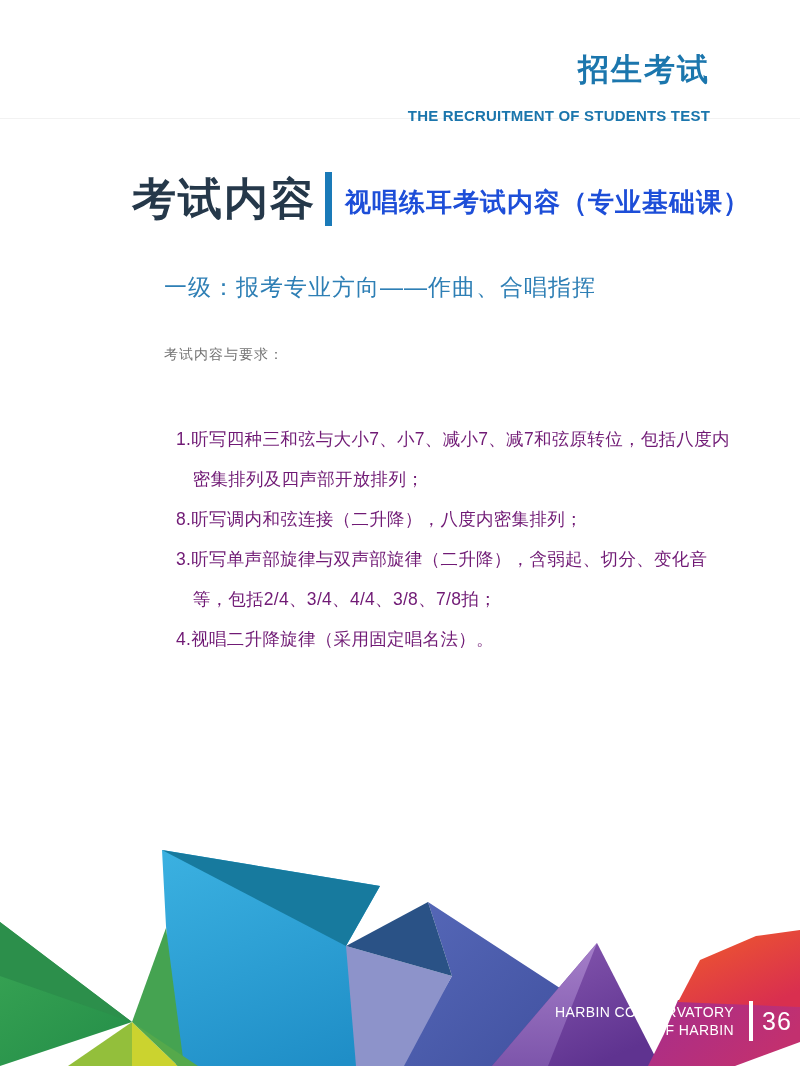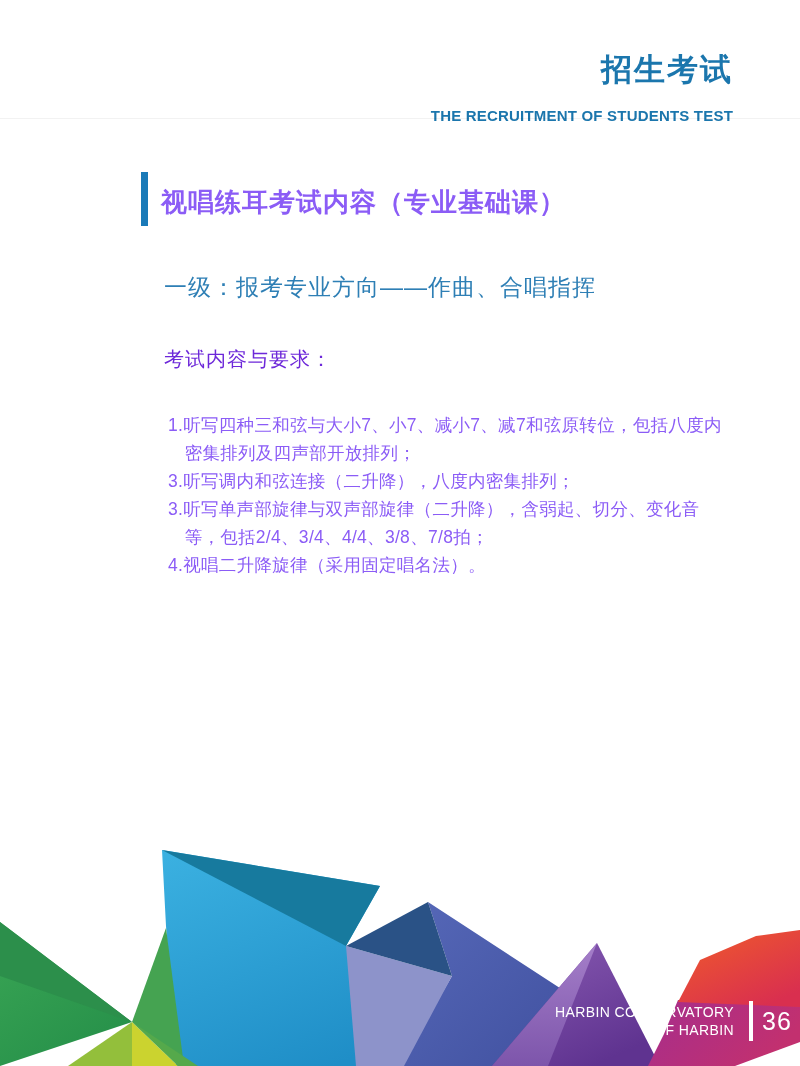--- a/index.html
+++ b/index.html
@@ -3,21 +3,21 @@
 <meta charset="utf-8">
 <style>
   html,body{margin:0;padding:0;}
   body{
     width:800px;height:1066px;position:relative;background:#ffffff;overflow:hidden;
     font-family:"Liberation Sans","DejaVu Sans",sans-serif;
   }
   
   .header-block{
     position:absolute;top:52px;right:54px;
-    display:flex;align-items:flex-start;gap:4px;
+    display:flex;align-items:flex-start;gap:27px;
   }
   .header-texts{text-align:right;}
   .header-zh{
     font-size:31px;font-weight:bold;color:#1b76ad;line-height:1.15;letter-spacing:2px;
   }
   .header-en{
     font-size:15px;font-weight:bold;color:#1b76ad;margin-top:19px;letter-spacing:0.2px;
   }
   .header-bar{width:9px;background:#1b76ad;}
   .header-rule{
@@ -25,36 +25,36 @@
   }
   
   .title-block{
     position:absolute;left:132px;top:172px;display:flex;align-items:center;
   }
   .title-zh{
     font-size:44px;font-weight:900;color:#25384a;letter-spacing:2px;line-height:1;
   }
   .title-bar{width:7px;height:54px;background:#1a7ab8;margin:0 13px 0 9px;}
   .title-sub{
-    font-size:26px;font-weight:bold;color:#8b5cf6;letter-spacing:1px;line-height:1;position:relative;top:3px;
+    font-size:26px;font-weight:bold;color:#1d4ed8;letter-spacing:1px;line-height:1;position:relative;top:3px;
   }
   
   .level-heading{
     position:absolute;left:164px;top:272px;
     font-size:23px;color:#2e7fb5;letter-spacing:1px;text-align:center;
   }
   
   .req-label{
     position:absolute;left:164px;top:346px;
-    font-size:20px;color:#6d28d9;letter-spacing:1px;
+    font-size:14px;color:#737373;letter-spacing:1px;
   }
   .req-list{
     position:absolute;left:164px;top:407px;width:562px;
-    margin:4px;padding:0;list-style:none;
-    font-size:17.5px;color:#8b5cf6;line-height:28px;letter-spacing:0.3px;
+    margin:12px;padding:0;list-style:none;
+    font-size:17.5px;color:#701a75;line-height:40px;letter-spacing:0.3px;
   }
   .req-list li{
     padding-left:0.95em;text-indent:-0.95em; 
   }
   
   .footer-art{position:absolute;left:0;bottom:0;width:800px;height:236px;display:block;}
   .footer-info{
     position:absolute;left:555px;top:1001px;z-index:2;
     display:flex;align-items:center;color:#ffffff;
   }
@@ -68,30 +68,31 @@
 <div class="header-block">
   <div class="header-texts">
     <div class="header-zh">招生考试</div>
     <div class="header-en">THE RECRUITMENT OF STUDENTS TEST</div>
   </div>
   <div class="header-bar"></div>
 </div>
 <div class="header-rule"></div>
 
 <div class="title-block">
+  <div class="title-zh">考试内容</div>
   <div class="title-bar"></div>
   <div class="title-sub">视唱练耳考试内容（专业基础课）</div>
 </div>
 
 <div class="level-heading">一级：报考专业方向——作曲、合唱指挥</div>
 
 <div class="req-label">考试内容与要求：</div>
 <ol class="req-list">
     <li>1.听写四种三和弦与大小7、小7、减小7、减7和弦原转位，包括八度内密集排列及四声部开放排列；</li>
-    <li>3.听写调内和弦连接（二升降），八度内密集排列；</li>
+    <li>8.听写调内和弦连接（二升降），八度内密集排列；</li>
     <li>3.听写单声部旋律与双声部旋律（二升降），含弱起、切分、变化音等，包括2/4、3/4、4/4、3/8、7/8拍；</li>
     <li>4.视唱二升降旋律（采用固定唱名法）。</li>
   </ol>
 
 <svg class="footer-art" viewBox="0 0 800 236" aria-hidden="true">
   <defs>
     <linearGradient id="gradCyan" x1="0" y1="0" x2="0.55" y2="1">
       <stop offset="0" stop-color="#3bb1e1"></stop>
         <stop offset="1" stop-color="#1f8ec7"></stop>
     </linearGradient>

